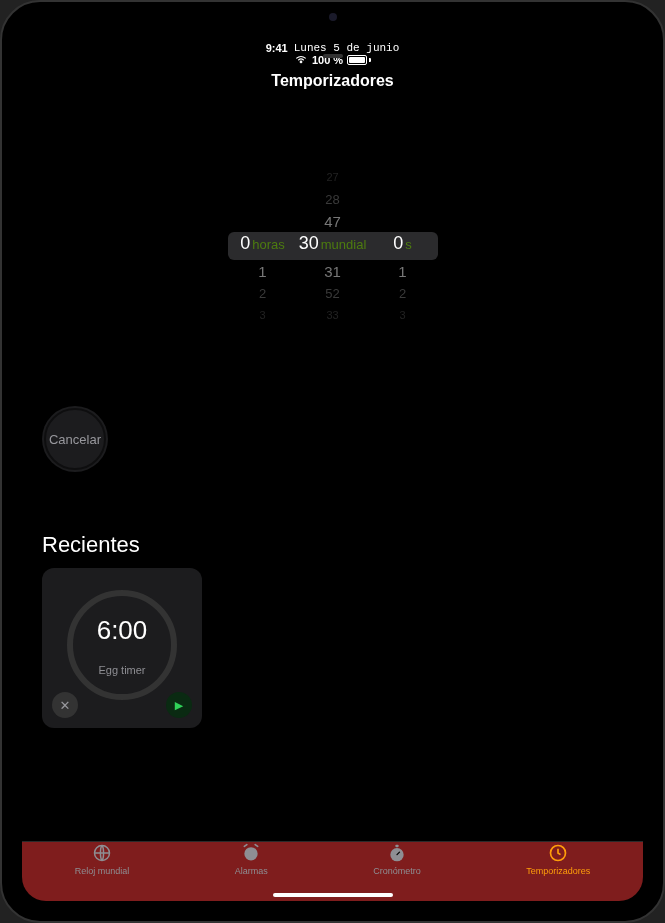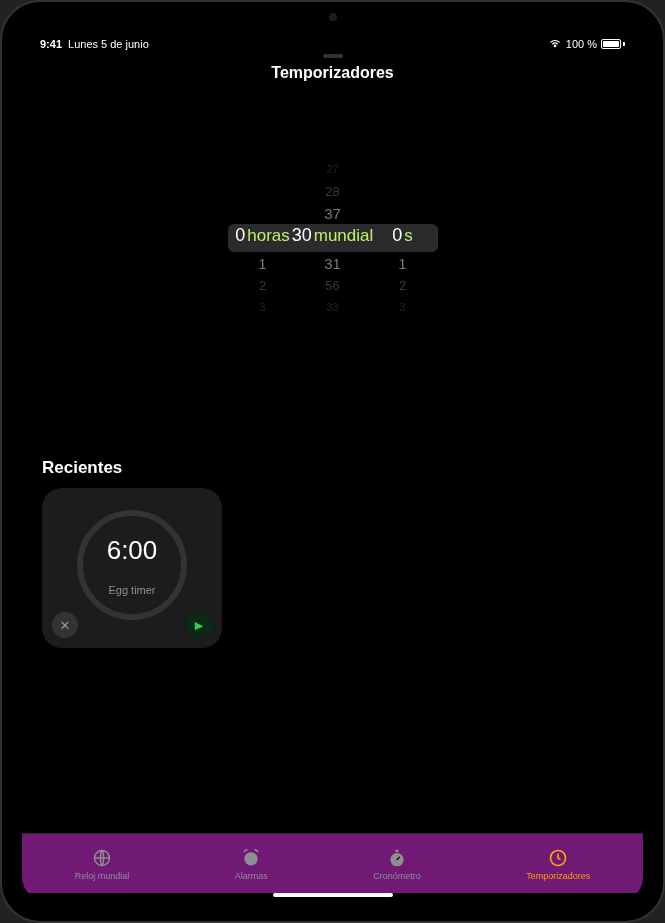--- a/index.html
+++ b/index.html
@@ -3,76 +3,76 @@
 <meta charset="utf-8">
 <style>
   * { margin: 0; padding: 0; box-sizing: border-box; font-family: -apple-system, BlinkMacSystemFont, "Helvetica Neue", sans-serif; }
   body { background: #222; display: flex; justify-content: center; align-items: center; min-height: 923px; }
   .device-frame { width: 665px; height: 923px; background: #000; border-radius: 40px; padding: 20px; position: relative; border: 2px solid #333; }
   .screen { width: 100%; height: 100%; background: #000; border-radius: 24px; position: relative; overflow: hidden; display: flex; flex-direction: column; }
   .camera { position: absolute; top: 11px; left: 50%; transform: translateX(-50%); width: 8px; height: 8px; border-radius: 50%; background: #1a1a2a; }
   .pill-icon { position: absolute; top: 32px; left: 50%; transform: translateX(-50%); width: 20px; height: 4px; border-radius: 2px; background: #333; }
 
   
-  .status-bar { display: flex; justify-content: space-between; align-items: center; height: 20px; padding: 0 18px; margin-top: 12px; color: #fff; font-size: 11px; }
+  .status-bar { display: flex; justify-content: space-between; align-items: center; height: 20px; padding: 0 18px; margin-top: 20px; color: #fff; font-size: 11px; flex-direction: column; }
   .status-left { display: flex; align-items: center; gap: 6px; }
   .status-time { font-weight: 600; }
-  .status-date { font-weight: 400; }
-  .status-right { display: flex; align-items: center; gap: 4px; }
+  .status-date { font-weight: 400; font-family: Liberation Mono, monospace; }
+  .status-right { display: flex; align-items: center; gap: 4px; font-weight: bold; }
   .wifi-svg { width: 14px; height: 10px; }
   .battery { display: flex; align-items: center; gap: 2px; }
   .battery-body { width: 20px; height: 10px; border: 1px solid #fff; border-radius: 2px; position: relative; }
   .battery-fill { position: absolute; inset: 1px; background: #fff; border-radius: 1px; }
   .battery-tip { width: 2px; height: 4px; background: #fff; border-radius: 0 1px 1px 0; }
 
   
   .nav-header { text-align: center; color: #fff; font-size: 16px; font-weight: 600; padding: 10px 0 6px; }
 
   
   .picker-zone { position: relative; height: 200px; margin: 50px auto 20px; display: flex; justify-content: center; align-items: center; }
   .picker-highlight { position: absolute; width: 210px; height: 28px; background: #2b2b2d; border-radius: 6px; }
   .picker-cols { position: relative; display: flex; gap: 0; align-items: center; }
   .picker-col { width: 70px; display: flex; flex-direction: column; align-items: center; position: relative; height: 160px; justify-content: flex-end; }
   .picker-row { height: 22px; display: flex; align-items: center; justify-content: center; font-size: 15px; color: #555; transition: all 0.1s; }
   .picker-row.sel { color: #fff; font-size: 18px; font-weight: 400; }
   .picker-row.near { color: #777; }
   .picker-row.far { color: #3a3a3a; font-size: 13px; }
   .picker-row.faint { color: #222; font-size: 11px; }
-  .picker-unit { color: #bef264; font-size: 17px; margin-left: -2px; }
+  .picker-unit { color: #4d7c0f; font-size: 13px; margin-left: -2px; }
   .sel-wrap { display: flex; align-items: baseline; gap: 4px; height: 28px; }
 
   
   .settings-list { width: 220px; margin: 16px auto 0; background: #1c1c1e; border-radius: 10px; overflow: hidden; }
   .settings-row { display: flex; justify-content: space-between; align-items: center; padding: 10px 14px; font-size: 14px; }
   .settings-row + .settings-row { border-top: 1px solid #333; }
   .settings-label { color: #fff; }
   .settings-value { color: #8e8e93; display: flex; align-items: center; gap: 4px; }
   .chevron { color: #555; font-size: 12px; }
 
   
   .action-row { display: flex; justify-content: space-between; align-items: center; padding: 0 20px; margin-top: 40px; }
   .circle-btn { width: 66px; height: 66px; border-radius: 50%; display: flex; align-items: center; justify-content: center; font-size: 13px; cursor: pointer; position: relative; }
   .circle-btn::before { content: ""; position: absolute; inset: 2px; border-radius: 50%; border: 2px solid rgba(0,0,0,0.5); }
   .btn-cancel { background: #1c1c1e; color: #98989d; }
   .btn-start { background: #0a2a12; color: #30d158; }
 
   
   .recents-section { padding: 0 20px; margin-top: 60px; }
-  .recents-title { color: #fff; font-size: 17px; font-weight: 700; margin-bottom: 10px; }
-  .recent-card { width: 180px; height: 160px; background: #1c1c1e; border-radius: 20px; position: relative; display: flex; flex-direction: column; align-items: center; justify-content: center; }
+  .recents-title { color: #fff; font-size: 22px; font-weight: 400; margin-bottom: 10px; }
+  .recent-card { width: 160px; height: 160px; background: #1c1c1e; border-radius: 12px; position: relative; display: flex; flex-direction: column; align-items: center; justify-content: center; }
   .progress-ring { width: 110px; height: 110px; border-radius: 50%; border: 6px solid #333; display: flex; flex-direction: column; align-items: center; justify-content: center; margin-top: -6px; }
   .recent-time { color: #fff; font-size: 26px; font-weight: 300; }
   .recent-label { color: #8e8e93; font-size: 11px; margin-top: 18px; }
   .card-controls { position: absolute; bottom: 10px; left: 10px; right: 10px; display: flex; justify-content: space-between; }
   .mini-btn { width: 26px; height: 26px; border-radius: 50%; display: flex; align-items: center; justify-content: center; cursor: pointer; }
   .mini-close { background: #333; color: #98989d; font-size: 13px; }
   .mini-play { background: #0a2a12; color: #30d158; font-size: 11px; }
 
   
-  .tab-bar { position: absolute; bottom: 8px; left: 0; right: 0; height: 60px; display: flex; justify-content: space-around; align-items: center; border-top: 0.5px solid #2a2a2a; background: #701a75; }
+  .tab-bar { position: absolute; bottom: 0; left: 0; right: 0; height: 60px; display: flex; justify-content: space-around; border-top: 0.5px solid #2a2a2a; background: #7f1d1d; }
   .tab-item { display: flex; flex-direction: column; align-items: center; gap: 2px; color: #8e8e93; font-size: 9px; cursor: pointer; }
   .tab-item.active { color: #ff9f0a; }
   .tab-icon { width: 22px; height: 22px; display: flex; align-items: center; justify-content: center; }
   .tab-icon svg { width: 20px; height: 20px; }
 
   .home-indicator { position: absolute; bottom: 4px; left: 50%; transform: translateX(-50%); width: 120px; height: 4px; background: #fff; border-radius: 2px; }
 </style>
 </head>
 <body>
 
@@ -117,47 +117,50 @@
             <span class="picker-unit">horas</span>
           </div>
           <div class="picker-row near">1</div>
           <div class="picker-row far">2</div>
           <div class="picker-row faint">3</div>
         </div>
 
         <div class="picker-col">
           <div class="picker-row faint">27</div>
           <div class="picker-row far">28</div>
-          <div class="picker-row near">37</div>
+          <div class="picker-row near">47</div>
           <div class="sel-wrap">
             <span class="picker-row sel">30</span>
             <span class="picker-unit">mundial</span>
           </div>
           <div class="picker-row near">31</div>
-          <div class="picker-row far">56</div>
+          <div class="picker-row far">52</div>
           <div class="picker-row faint">33</div>
         </div>
 
         <div class="picker-col">
           <div class="picker-row faint">&nbsp;</div>
           <div class="picker-row far">&nbsp;</div>
           <div class="picker-row near">&nbsp;</div>
           <div class="sel-wrap">
             <span class="picker-row sel">0</span>
             <span class="picker-unit">s</span>
           </div>
           <div class="picker-row near">1</div>
           <div class="picker-row far">2</div>
           <div class="picker-row faint">3</div>
         </div>
       </div>
     </div>
 
 
     <div class="action-row">
+      <div class="circle-btn btn-cancel">
+        <span>Cancelar</span>
+      </div>
     </div>
 
     <div class="recents-section">
       <div class="recents-title">Recientes</div>
       <div class="recent-card">
         <div class="progress-ring">
           <div class="recent-time">6:00</div>
           <div class="recent-label">Egg timer</div>
         </div>
         <div class="card-controls">

